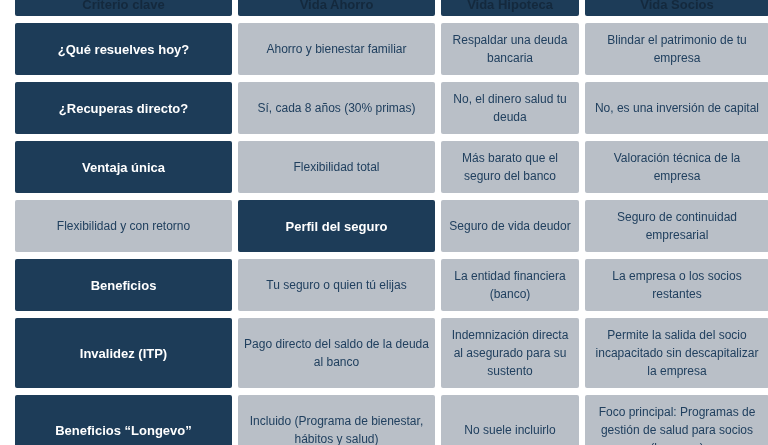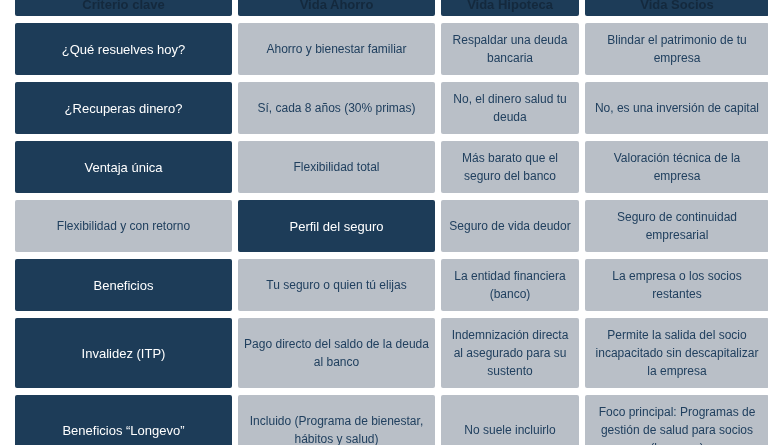--- a/index.html
+++ b/index.html
@@ -28,21 +28,21 @@
     display: flex;
     align-items: center;
     justify-content: center;
     text-align: center;
     border-radius: 2px;
     overflow: hidden;
   }
   .label-cell {
     background: #1d3c58;
     color: #ffffff;
-    font-weight: normal;
+    font-weight: bold;
     font-size: 13px;
     line-height: 17px;
     padding: 0 10px;
   }
   .value-cell {
     background: #b9bfc7;
     color: #21405f;
     font-size: 12px;
     line-height: 18px;
     padding: 0 6px;
@@ -70,21 +70,21 @@
   <div class="header-cell">Criterio clave</div>
   <div class="header-cell">Vida Ahorro</div>
   <div class="header-cell">Vida Hipoteca</div>
   <div class="header-cell">Vida Socios</div>
 
   <div class="cell label-cell">¿Qué resuelves hoy?</div>
   <div class="cell value-cell">Ahorro y bienestar familiar</div>
   <div class="cell value-cell">Respaldar una deuda bancaria</div>
   <div class="cell value-cell">Blindar el patrimonio de tu empresa</div>
 
-  <div class="cell label-cell">¿Recuperas dinero?</div>
+  <div class="cell label-cell">¿Recuperas directo?</div>
   <div class="cell value-cell">Sí, cada 8 años (30% primas)</div>
   <div class="cell value-cell">No, el dinero salud tu deuda</div>
   <div class="cell value-cell">No, es una inversión de capital</div>
 
   <div class="cell label-cell">Ventaja única</div>
   <div class="cell value-cell">Flexibilidad total</div>
   <div class="cell value-cell">Más barato que el seguro del banco</div>
   <div class="cell value-cell">Valoración técnica de la empresa</div>
 
   <div class="cell value-cell">Flexibilidad y con retorno</div>

